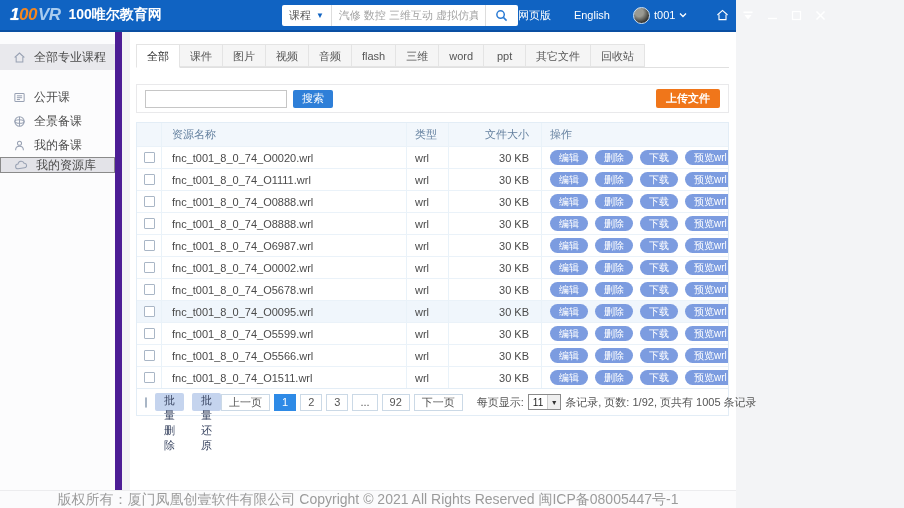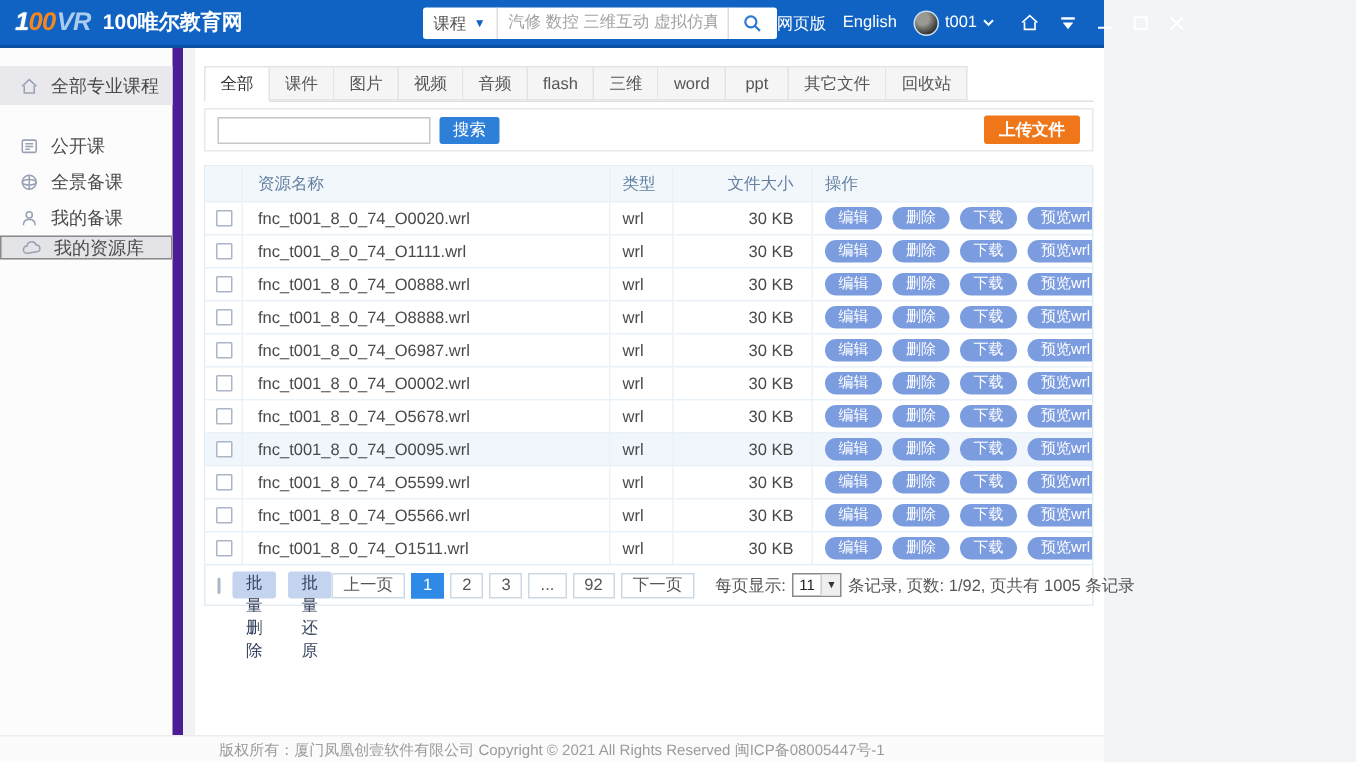--- a/index.html
+++ b/index.html
@@ -28,21 +28,21 @@
     display:flex; align-items:center; overflow:hidden; flex:0 0 auto;
   }
   .search-cat { font-size:11px; color:#555; padding:0 7px; border-right:1px solid #DDD;
     height:100%; display:flex; align-items:center; gap:5px; cursor:default; white-space:nowrap;justify-content:center; }
   .search-cat .caret { font-size:8px; color:#1063C2; }
   .searchbar input { flex:1; border:none; outline:none; font-size:11px; padding:0 7px; color:#333; min-width:0;
     font-family:"Liberation Sans","DejaVu Sans",sans-serif; }
   .searchbar input::placeholder { color:#A3A3A3; }
   .search-go { width:33px; height:100%; border-left:1px solid #DDD; display:flex; align-items:center; justify-content:center; }
 
-  .tb-right { margin-left:auto; display:flex; align-items:center; gap:11px; font-size:11px; }
+  .tb-right { margin-left:auto; display:flex; align-items:center; gap:23px; font-size:11px; }
   .tb-link { white-space:nowrap; }
   .avatar { width:17px; height:17px; border-radius:50%;
     background:radial-gradient(circle at 35% 30%, #9a9a92 0 28%, #3a3a36 70%, #17171a 100%);
     border:1px solid #CDE0F2; }
   .user { display:flex; align-items:center; gap:4px; white-space:nowrap; }
   .win-icons { display:flex; align-items:center; gap:13px; margin-left:6px; }
   .win-icons svg { display:block; }
 
   
   .app-body { flex:1; display:flex; min-height:0; background:#F1F2F4; }
@@ -58,21 +58,21 @@
 
   
   .tabs-wrap { border-bottom:1px solid #E0E0E0; display:flex; }
   .tab { padding:0 10px; min-width:42px; height:23px; line-height:22px; text-align:center;
     font-size:11px; color:#555; background:#F5F5F5; border:1px solid #E4E4E4; border-left:none;
     margin-bottom:0; white-space:nowrap; cursor:default; }
   .tab:first-child { border-left:1px solid #E4E4E4; }
   .tab.active { background:#FFF; color:#333; height:24px; margin-bottom:-1px; border-bottom:1px solid #FFF; }
 
   
-  .panel { margin-top:4px; height:29px; border:1px solid #E9E9EB; display:flex; align-items:center; padding:0 8px; }
+  .panel { margin-top:16px; height:29px; border:1px solid #E9E9EB; display:flex; align-items:center; padding:0 8px; }
   .panel input { width:142px; height:18px; border:1px solid #C6C6C6; font-size:11px; padding:0 4px; outline:none;
     font-family:"Liberation Sans","DejaVu Sans",sans-serif; }
   .btn-search { margin-left:6px; height:18px; background:#2E7FD8; color:#FFF; border:none; border-radius:2px;
     font-size:11px; padding:0 9px; cursor:pointer; }
   .btn-upload { margin-left:auto; height:19px; background:#F0761A; color:#FFF; border:none; border-radius:2px;
     font-size:11px; padding:0 10px; cursor:pointer; font-weight:bold; }
 
   
   .table { margin-top:9px; border:1px solid #E3EDF6; }
   .trow, .thead { display:flex; align-items:stretch; }
@@ -99,21 +99,21 @@
     color:#555; font-size:11px; text-align:center; cursor:pointer; white-space:nowrap; }
   .pg.active { background:#2E8AE6; border-color:#2E8AE6; color:#FFF; }
   .perpage { display:flex; align-items:center; gap:4px; margin-left:10px; font-size:11px; color:#555; white-space:nowrap; }
   .sel { border:1px solid #8A8A8A; background:#FFF; height:16px; display:flex; align-items:center; cursor:pointer; }
   .sel-val { padding:0 4px; font-size:10px; color:#222; min-width:14px; }
   .sel-arrow { width:13px; height:100%; background:#EFEFEF; border-left:1px solid #CFCFCF;
     display:flex; align-items:center; justify-content:center; font-size:7px; color:#333; }
 
   
   .page-footer { height:18px; flex:0 0 18px; background:#FBFBFC; border-top:1px solid #ECECEE;
-    display:flex; align-items:center; justify-content:center; font-size:10px; color:#9B9B9B; }
+    display:flex; align-items:center; justify-content:center; font-size:14px; color:#9B9B9B; }
 </style>
 </head>
 <body>
 
 <div class="window">
 
   <div class="titlebar">
     <div class="logo">
       <span class="l1">1</span><span class="l2">00</span><span class="l3">VR</span>
     </div>

